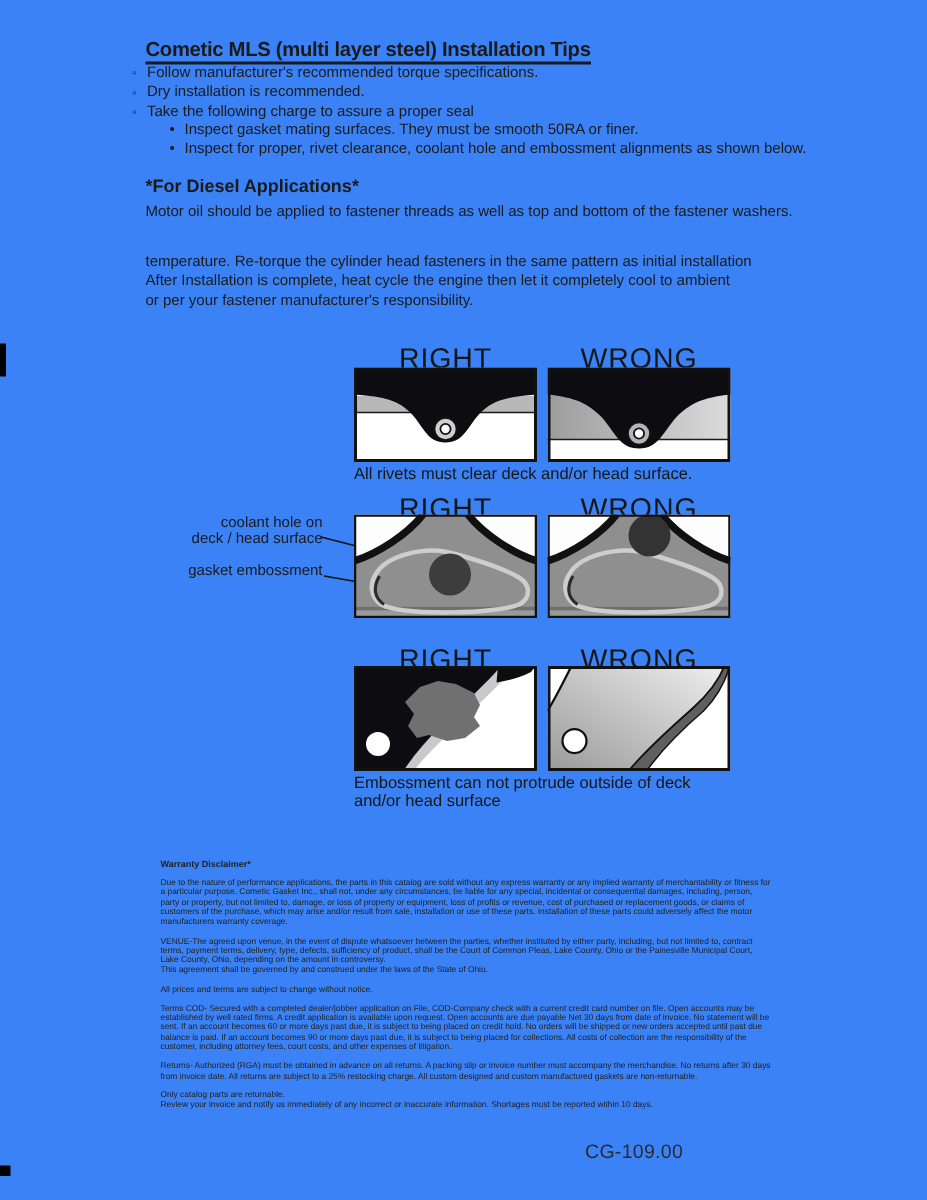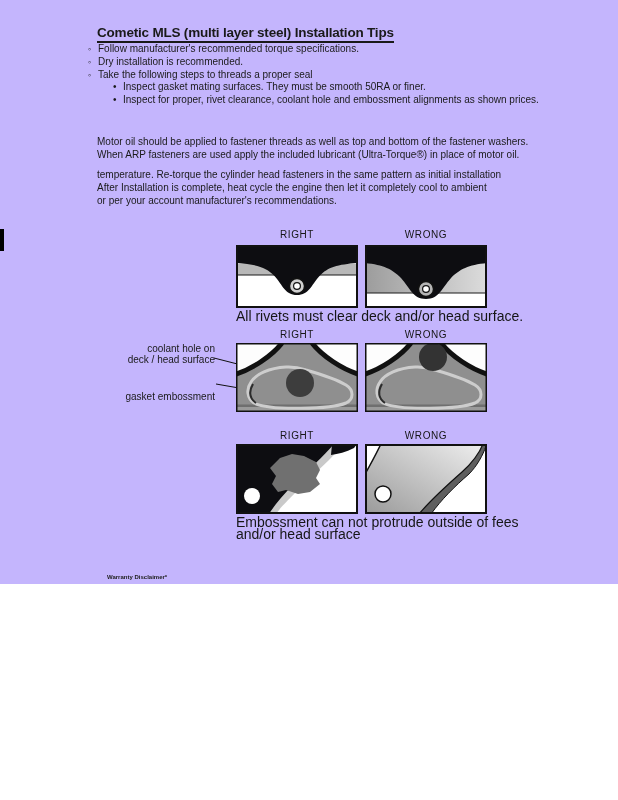--- a/index.html
+++ b/index.html
@@ -1,17 +1,17 @@
 <!DOCTYPE html>
 <html><head>
 <meta charset="utf-8">
 <style>
   html,body{margin:0;padding:0;background:#ffffff;}
   .page{
-    position:relative;width:618px;height:584px;background:#c4b5fd;overflow:hidden;
+    position:relative;width:618px;height:800px;background:#3b82f6;overflow:hidden;
     font-family:"Liberation Sans","DejaVu Sans",sans-serif;color:#1a1a1a;
   }
   .scan-mark{position:absolute;background:#000;}
 
   
   .title{
     position:absolute;left:97px;top:25px;font-size:13.5px;font-weight:bold;
     letter-spacing:-0.2px;border-bottom:2px solid #1a1a1a;padding-bottom:1px;white-space:nowrap;
   }
 
@@ -25,23 +25,23 @@
 
   
   .diesel-heading{position:absolute;left:97px;top:117px;font-size:12px;font-weight:bold;white-space:nowrap;}
   .para{position:absolute;left:97px;font-size:10px;line-height:13px;}
   .para div{white-space:nowrap;}
   .para.p1{top:135px;}
   .para.p2{top:168px;}
   .para.note{top:206px;}
 
   
-  .rw-label{position:absolute;width:122px;text-align:center;font-size:10px;letter-spacing:0.6px;color:#161616;}
+  .rw-label{position:absolute;width:122px;text-align:center;font-size:19px;letter-spacing:0.6px;color:#161616;}
   .panel{position:absolute;display:block;}
-  .caption{position:absolute;font-size:14px;line-height:11.5px;color:#161616;}
+  .caption{position:absolute;font-size:11px;line-height:11.5px;color:#161616;}
   .side-label{position:absolute;width:105px;text-align:right;font-size:10px;line-height:10.5px;white-space:nowrap;}
   .leader{position:absolute;}
 
   
   .disclaimer{position:absolute;left:107px;top:574px;width:407px;color:#222;}
   .disclaimer h3{margin:0 0 6px 0;font-size:6px;font-weight:bold;}
   .disclaimer p{margin:0 0 6.5px 0;font-size:5.6px;line-height:6.4px;}
   .disclaimer p.no-gap{margin-bottom:0;}
 
   .footer-code{position:absolute;left:390px;top:760px;font-size:13px;color:#2b2b2b;letter-spacing:0.2px;}
@@ -60,40 +60,40 @@
     <div class="b-row">
         <span class="marker hollow">◦</span>
         <span>Follow manufacturer's recommended torque specifications.</span>
       </div>
     <div class="b-row">
         <span class="marker hollow">◦</span>
         <span>Dry installation is recommended.</span>
       </div>
     <div class="b-row">
         <span class="marker hollow">◦</span>
-        <span>Take the following steps to threads a proper seal</span>
+        <span>Take the following charge to assure a proper seal</span>
       </div>
     <div class="b-row sub">
         <span class="marker solid">•</span>
         <span>Inspect gasket mating surfaces.  They must be smooth 50RA or finer.</span>
       </div>
     <div class="b-row sub">
         <span class="marker solid">•</span>
-        <span>Inspect for proper, rivet clearance, coolant hole and embossment alignments as shown prices.</span>
-      </div>
-  </div>
-
+        <span>Inspect for proper, rivet clearance, coolant hole and embossment alignments as shown below.</span>
+      </div>
+  </div>
+
+  <div class="diesel-heading">*For Diesel Applications*</div>
   <div class="para p1">
     <div>Motor oil should be applied to fastener threads as well as top and bottom of the fastener washers.</div>
-    <div>When ARP fasteners are used apply the included lubricant (Ultra-Torque®) in place of motor oil.</div>
   </div>
   <div class="para p2">
     <div>temperature. Re-torque the cylinder head fasteners in the same pattern as initial installation</div>
     <div>After Installation is complete, heat cycle the engine then let it completely cool to ambient</div>
-    <div>or per your account manufacturer's recommendations.</div>
+    <div>or per your fastener manufacturer's responsibility.</div>
   </div>
 
   <div class="rw-label" style="left:236px;top:229px;">RIGHT</div>
   <div class="rw-label" style="left:365px;top:229px;">WRONG</div>
 
   <svg class="panel" style="left:236px;top:245px;" width="122" height="63" viewBox="0 0 122 63">
     <rect width="122" height="63" fill="#ffffff"></rect>
     <rect x="0" y="19" width="122" height="11" fill="#b8b8b8"></rect>
     <line x1="0" y1="30" x2="122" y2="30" stroke="#1a1a1a" stroke-width="1"></line>
     <path d="M0,0 H122 V18 C101,19.5 92,22 83.5,31 C75,40.5 73,50 61,50 C49,50 47,40.5 38.5,31 C30,22 21,19.5 0,18 Z" fill="#0d0d11"></path>
@@ -120,21 +120,21 @@
 
   <div class="caption" style="left:236px;top:311px;">All rivets must clear deck and/or head surface.</div>
 
   <div class="rw-label" style="left:236px;top:329px;">RIGHT</div>
   <div class="rw-label" style="left:365px;top:329px;">WRONG</div>
 
   <div class="side-label" style="left:110px;top:344px;text-align:right;">
     <div>coolant hole on</div>
     <div>deck / head surface</div>
   </div>
-  <div class="side-label" style="left:110px;top:392px;">gasket embossment</div>
+  <div class="side-label" style="left:110px;top:376px;">gasket embossment</div>
 
   <svg class="leader" style="left:212px;top:348px;" width="100" height="50" viewBox="0 0 100 50">
     <line x1="2" y1="10" x2="88" y2="32" stroke="#111" stroke-width="1"></line>
     <line x1="4" y1="36" x2="50" y2="44" stroke="#111" stroke-width="1"></line>
   </svg>
 
   <svg class="panel" style="left:236px;top:343px;" width="122" height="69" viewBox="0 0 122 69">
     <rect width="122" height="69" fill="#8f8f8f"></rect>
     <rect y="61.5" width="122" height="2.5" fill="#6f6f6f"></rect>
     <rect y="64" width="122" height="5" fill="#9a9a9a"></rect>
@@ -187,21 +187,21 @@
     <path d="M16,0 H118 C114,10 107,19 97,28 C80,43 64,58 54,70 H0 V30 C6,20 11,10 16,0 Z" fill="url(#gradBand3)"></path>
     <path d="M118,0 C114,10 107,19 97,28 C80,43 64,58 54,70 H66 C76,56 90,42 104,30 C112,22 118,11 121,2 L121,0 Z" fill="#5f5f5f"></path>
     <path d="M16,0 C11,10 6,20 0,30" stroke="#111" stroke-width="1.5" fill="none"></path>
     <path d="M118,0 C114,10 107,19 97,28 C80,43 64,58 54,70" stroke="#111" stroke-width="1.2" fill="none"></path>
     <path d="M121,2 C118,11 112,22 104,30 C90,42 76,56 66,70" stroke="#111" stroke-width="1" fill="none"></path>
     <circle cx="18" cy="50" r="8" fill="#ffffff" stroke="#111" stroke-width="1.5"></circle>
     <rect x="1" y="1" width="120" height="68" fill="none" stroke="#111" stroke-width="2"></rect>
   </svg>
 
   <div class="caption" style="left:236px;top:517px;">
-    <div>Embossment can not protrude outside of fees</div>
+    <div>Embossment can not protrude outside of deck</div>
     <div>and/or head surface</div>
   </div>
 
   <div class="disclaimer">
     <h3>Warranty Disclaimer*</h3>
     <p>Due to the nature of performance applications, the parts in this catalog are sold without any express warranty or any implied warranty of merchantability or fitness for a particular purpose.  Cometic Gasket Inc., shall not, under any circumstances, be liable for any special, incidental or consequential damages, including, person, party or property, but not limited to, damage, or loss of property or equipment, loss of profits or revenue, cost of purchased or replacement goods, or claims of customers of the purchase, which may arise and/or result from sale, installation or use of these parts.  Installation of these parts could adversely affect the motor manufacturers warranty coverage.</p>
     <p class="no-gap">VENUE-The agreed upon venue, in the event of dispute whatsoever between the parties, whether instituted by either party, including, but not limited to, contract terms, payment terms, delivery, type, defects, sufficiency of product, shall be the Court of Common Pleas, Lake County, Ohio or the Painesville Municipal Court, Lake County, Ohio, depending on the amount in controversy.</p>
     <p>This agreement shall be governed by and construed under the laws of the State of Ohio.</p>
     <p>All prices and terms are subject to change without notice.</p>
     <p>Terms COD- Secured with a completed dealer/jobber application on File, COD-Company check with a current credit card number on file.  Open accounts may be established by well rated firms.  A credit application is available upon request.  Open accounts are due payable Net 30 days from date of invoice.  No statement will be sent.  If an account becomes 60 or more days past due, it is subject to being placed on credit hold.  No orders will be shipped or new orders accepted until past due balance is paid.  If an account becomes 90 or more days past due, it is subject to being placed for collections.  All costs of collection are the responsibility of the customer, including attorney fees, court costs, and other expenses of litigation.</p>

